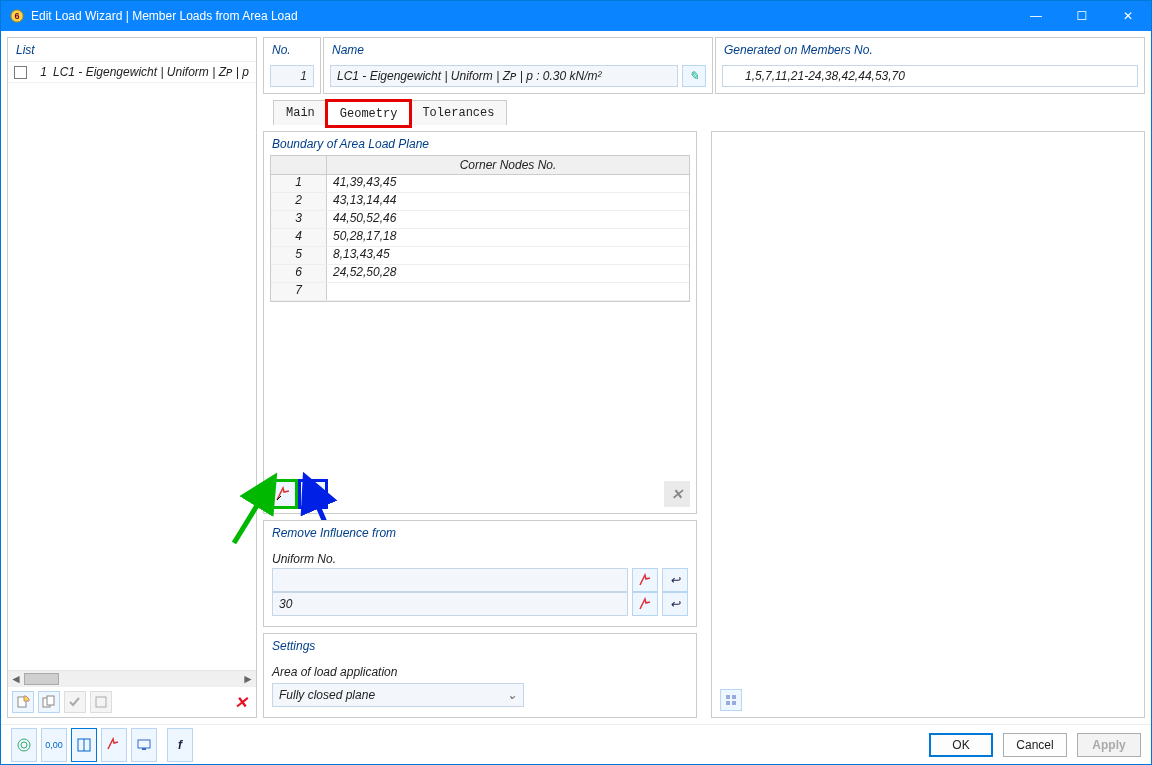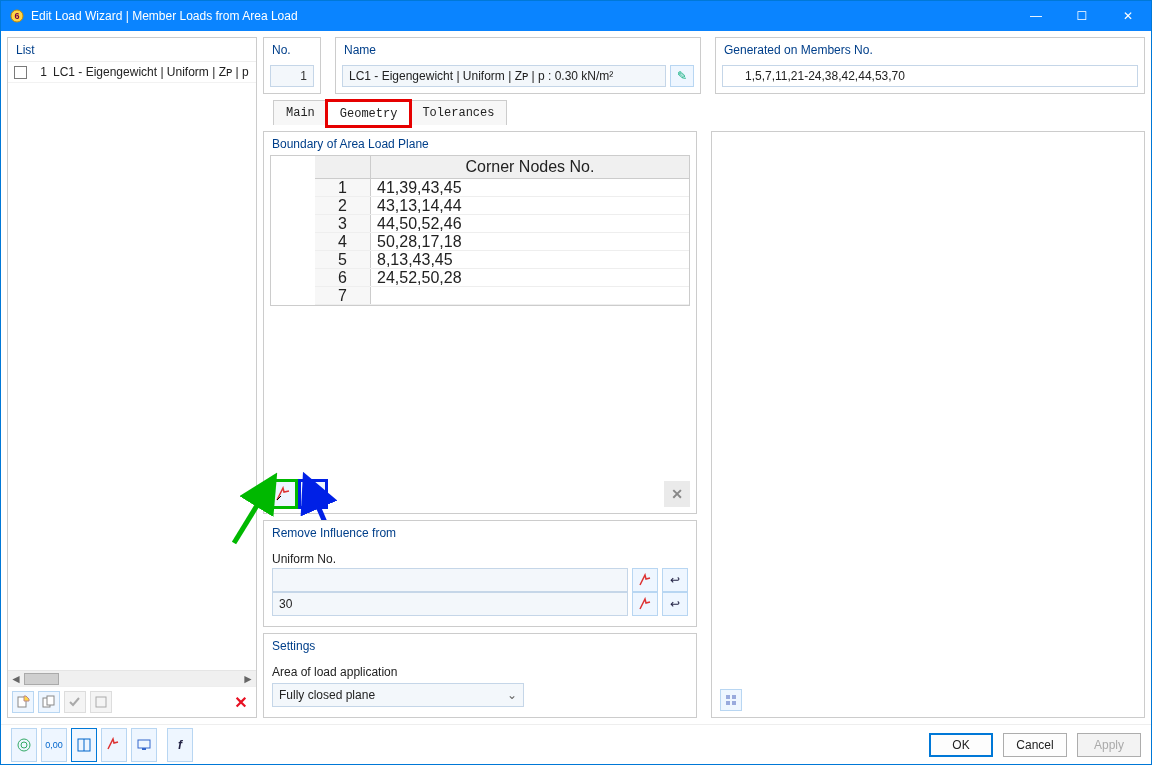--- a/index.html
+++ b/index.html
@@ -43,20 +43,21 @@
     padding:6px;
     gap:6px;
     background:#fff;
   }
   .panel {
     border:1px solid #ccc;
     background:#fff;
     display:flex;
     flex-direction:column;
     position:relative;
+    font-style:italic;
   }
   .panel-header {
     color:#003f8a;
     font-size:12px;
     padding:5px 8px 4px;
     font-weight:400;
   }
   .left-panel { width:250px; }
   .list-area { flex:1; overflow:hidden; border-top:1px solid #eee;}
   .list-row {
@@ -90,21 +91,21 @@
   }
   .tb-btn.disabled { background:#f4f4f4;border-color:#ddd;color:#aaa;}
   .tb-btn.red { color:#e81123; font-weight:bold; border:none; background:transparent; font-size:16px; margin-left:auto;}
   .center-col {
     flex:1;
     display:flex;
     flex-direction:column;
     gap:6px;
     min-width:0;
   }
-  .row-top { display:flex; gap:14px; }
+  .row-top { display:flex; gap:2px; }
   .small-panel { width:58px; }
   .val-box {
     margin:4px 6px 6px; height:22px; border:1px solid #c5d6e8;
     background:#f3f7fb; display:flex; align-items:center; justify-content:flex-end;
     padding:0 6px; color:#333;
   }
   .name-panel { flex:1;}
   .name-row{display:flex;gap:4px;margin:4px 6px 6px;}
   .name-input{
     flex:1; height:22px; border:1px solid #c5d6e8; background:#f3f7fb;
@@ -130,22 +131,21 @@
     font-family:Liberation Mono, monospace;
   }
   .tab.active{ background:#fff; position:relative; top:1px;}
   .tab.red-frame{ outline:3px solid #e60000; outline-offset:-1px; z-index:2;}
   .mid-row{ flex:1; display:flex; gap:14px; min-height:0;}
   .mid-main{ display:flex; flex-direction:column; gap:6px; width:434px;}
   .mid-preview{ flex:1;}
   .boundary-body{flex:1; padding:0 6px 6px; display:flex; flex-direction:column; min-height:0; position:relative;}
   .grid{
     border:1px solid #ccc;
-    font-size:16px;
-    padding-left:44px;
+    font-size:12px;
   }
   .grid-header{
     display:flex; background:#f0f0f0; border-bottom:1px solid #ccc;
   }
   .grid-header .gh-idx{ width:56px; border-right:1px solid #ccc;}
   .grid-header .gh-lbl{ flex:1; text-align:center; padding:2px 0;}
   .grid-row{ display:flex; border-bottom:1px solid #eee; height:18px;}
   .grid-row .g-idx{
     width:56px; border-right:1px solid #ccc; text-align:center; background:#f7f7f7;
   }
@@ -195,21 +195,21 @@
     width:26px;height:34px;border:1px solid #b8d6f2;background:#eef6ff;
     display:flex;align-items:center;justify-content:center;color:#224;
   }
   .footer .fbtn.hl{border:1px solid #0078d7;}
   .footer-right{ margin-left:auto; display:flex; gap:10px;}
   .dlg-btn{
     width:64px;height:24px;border:1px solid #adadad;background:#fdfdfd;
     display:flex;align-items:center;justify-content:center;
   }
   .dlg-btn.primary{border:2px solid #0078d7;}
-  .dlg-btn.disabled{color:#aaa;background:#f3f3f3;}
+  .dlg-btn.disabled{color:#aaa;background:#f3f3f3;font-weight:bold;}
   
   .arrows-svg{
     position:absolute;
     pointer-events:none;
   }
 </style>
 </head>
 <body>
 
 <div class="window">

